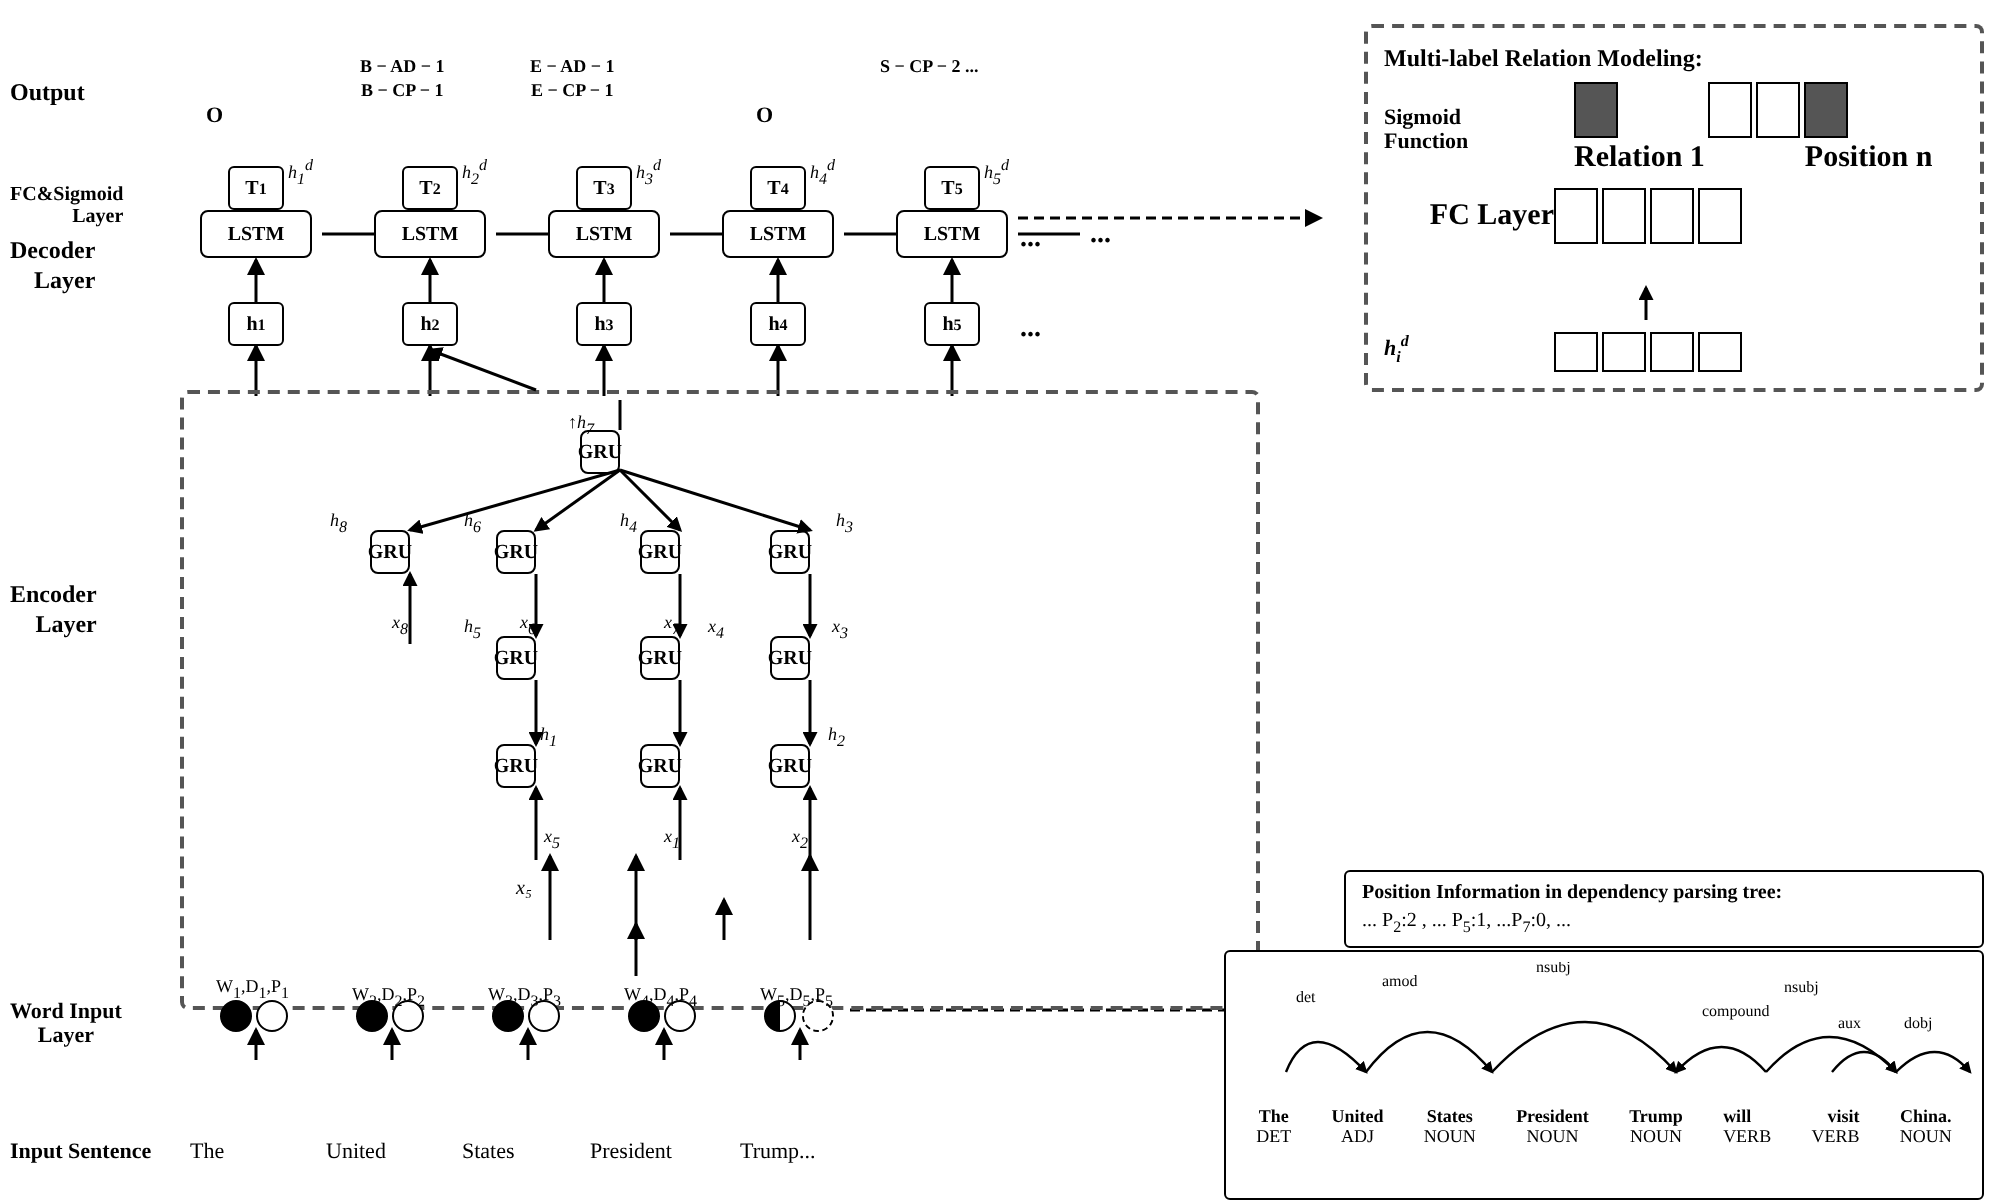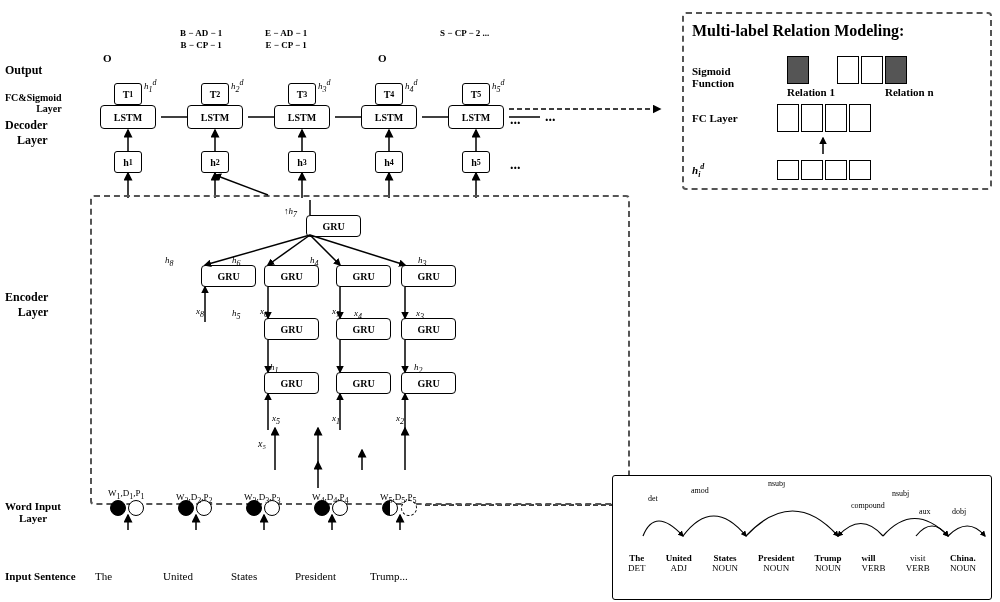--- a/index.html
+++ b/index.html
@@ -40,24 +40,23 @@
       font-weight: bold;
     }
 
     .box-lstm {
       width: 56px;
       height: 24px;
       border-radius: 4px;
     }
 
     .box-gru {
-      width: 55px;
+      width: 20px;
       height: 22px;
       border-radius: 4px;
-      margin-left: 16px;
     }
 
     .box-t {
       width: 28px;
       height: 22px;
       border-radius: 3px;
     }
 
     .box-h {
       width: 28px;
@@ -119,22 +118,22 @@
       top: 12px;
       right: 8px;
       width: 310px;
       border: 2px dashed #555;
       border-radius: 4px;
       padding: 8px;
     }
 
     .panel-title {
       font-weight: bold;
-      font-size: 16px;
-      margin-bottom: 16px;
+      font-size: 12px;
+      margin-bottom: 4px;
     }
 
     .sigmoid-row {
       display: flex;
       align-items: center;
       margin-bottom: 6px;
       font-size: 11px;
       font-weight: bold;
     }
 
@@ -156,52 +155,53 @@
 
     .sig-bar-dark {
       background: #555;
     }
 
     .sig-bar-light {
       background: #fff;
     }
 
     .bar-label {
-      font-size: 11px;
+      font-size: 15px;
       text-align: center;
       margin-top: 2px;
     }
 
     .fc-row {
       display: flex;
       align-items: center;
-      margin-bottom: 4px;
-      font-size: 11px;
-      font-weight: bold;
+      margin-bottom: 20px;
+      font-size: 15px;
+      font-weight: bold;
+      text-align: right;
     }
 
     .fc-label {
       width: 85px;
     }
 
     .fc-bars {
       display: flex;
       gap: 2px;
     }
 
     .fc-bar {
       width: 22px;
       height: 28px;
       border: 1.5px solid #000;
       background: #fff;
     }
 
     .hd-row {
       display: flex;
-      align-items: center;
+      align-items: flex-start;
       margin-top: 4px;
       font-size: 11px;
     }
 
     .hd-label {
       width: 85px;
       font-weight: bold;
       font-style: italic;
     }
 
@@ -300,21 +300,21 @@
 
     <line x1="425" y1="505" x2="620" y2="505" stroke="#000" stroke-width="1.5" stroke-dasharray="5,3" marker-end="url(#arrow)"></line>
 
     <line x1="128" y1="198" x2="128" y2="173" stroke="#000" stroke-width="1.5" marker-end="url(#arrow)"></line>
     <line x1="215" y1="198" x2="215" y2="173" stroke="#000" stroke-width="1.5" marker-end="url(#arrow)"></line>
     <line x1="302" y1="198" x2="302" y2="173" stroke="#000" stroke-width="1.5" marker-end="url(#arrow)"></line>
     <line x1="389" y1="198" x2="389" y2="173" stroke="#000" stroke-width="1.5" marker-end="url(#arrow)"></line>
     <line x1="476" y1="198" x2="476" y2="173" stroke="#000" stroke-width="1.5" marker-end="url(#arrow)"></line>
   </svg>
 
-  <div class="side-label" style="left:5px; top:63px;">
+  <div class="side-label" style="left:5px; top:39px;">
     <span>Output</span>
   </div>
 
   <div class="side-label" style="left:5px; top:92px; font-size:10px;">
     FC&amp;Sigmoid<br>Layer
   </div>
 
   <div class="side-label" style="left:5px; top:118px;">
     Decoder<br>Layer
   </div>
@@ -474,21 +474,21 @@
       <div style="display:flex; flex-direction:column; align-items:center; margin-left:10px;">
         <div class="sigmoid-bars">
           <div>
             <div class="sig-bar sig-bar-dark"></div>
             <div class="bar-label">Relation 1</div>
           </div>
           <div class="sig-bar sig-bar-light"></div>
           <div class="sig-bar sig-bar-light"></div>
           <div>
             <div class="sig-bar sig-bar-dark"></div>
-            <div class="bar-label">Relation n</div>
+            <div class="bar-label">Position n</div>
           </div>
         </div>
       </div>
     </div>
 
     <div class="fc-row">
       <div class="fc-label">FC Layer</div>
       <div class="fc-bars">
         <div class="fc-bar"></div>
         <div class="fc-bar"></div>
@@ -508,20 +508,24 @@
       <div class="hd-bars">
         <div class="hd-bar"></div>
         <div class="hd-bar"></div>
         <div class="hd-bar"></div>
         <div class="hd-bar"></div>
       </div>
     </div>
   </div>
 
 
+  <div class="info-box" style="right:8px; top:435px; width:320px;">
+    <div style="font-weight:bold; margin-bottom:3px;">Position Information in  dependency parsing tree:</div>
+    <div>... P<sub>2</sub>:2 , ... P<sub>5</sub>:1, ...P<sub>7</sub>:0, ...</div>
+  </div>
 
   <div class="dep-tree-box" style="right:8px; top:475px; width:380px; height:125px; padding:5px; overflow:hidden;">
 
     <svg width="372" height="70" style="display:block; margin:0 auto;">
 
       <path d="M25,55 Q37,25 65,55" fill="none" stroke="#000" stroke-width="1.2" marker-end="url(#arrow-sm)"></path>
       <text x="30" y="20" font-size="8" font-family="serif">det</text>
 
       <path d="M65,55 Q95,15 128,55" fill="none" stroke="#000" stroke-width="1.2" marker-end="url(#arrow-sm)"></path>
       <text x="73" y="12" font-size="8" font-family="serif">amod</text>
@@ -561,21 +565,21 @@
       </div>
       <div style="text-align:center;">
         <div style="font-weight:bold;">Trump</div>
           <div>NOUN</div>
       </div>
       <div style="text-align:left;">
         <div style="font-weight:bold;">will</div>
           <div>VERB</div>
       </div>
       <div style="text-align:center;">
-        <div style="font-weight:normal;">visit</div>
+        <div style="font-weight:bold;text-align:right;">visit</div>
           <div>VERB</div>
       </div>
       <div style="text-align:center;">
         <div style="font-weight:bold;">China.</div>
           <div>NOUN</div>
       </div>
     </div>
   </div>
 
 </div>

